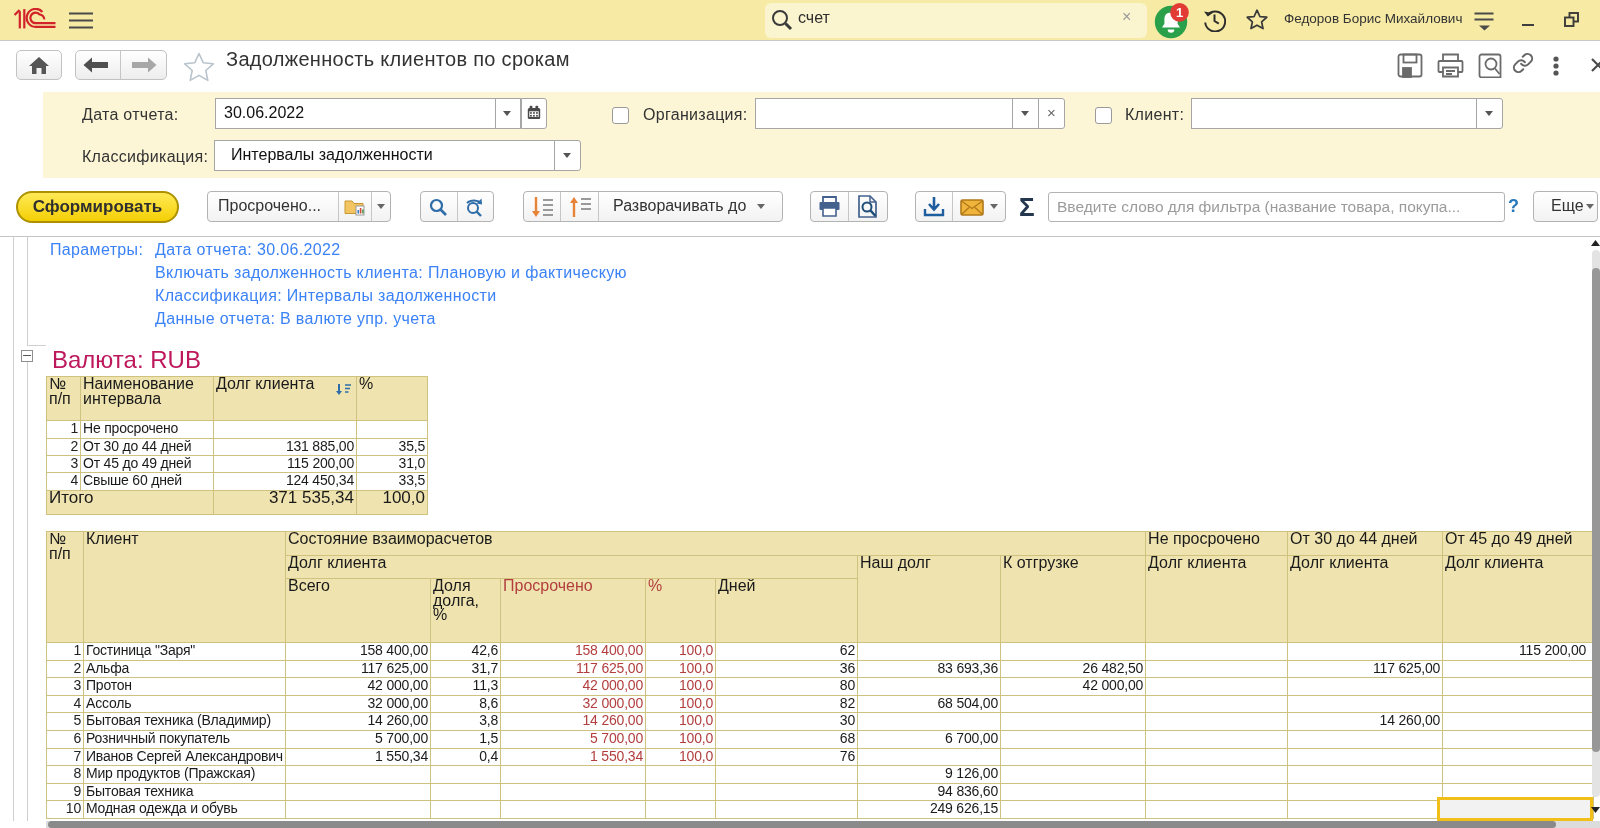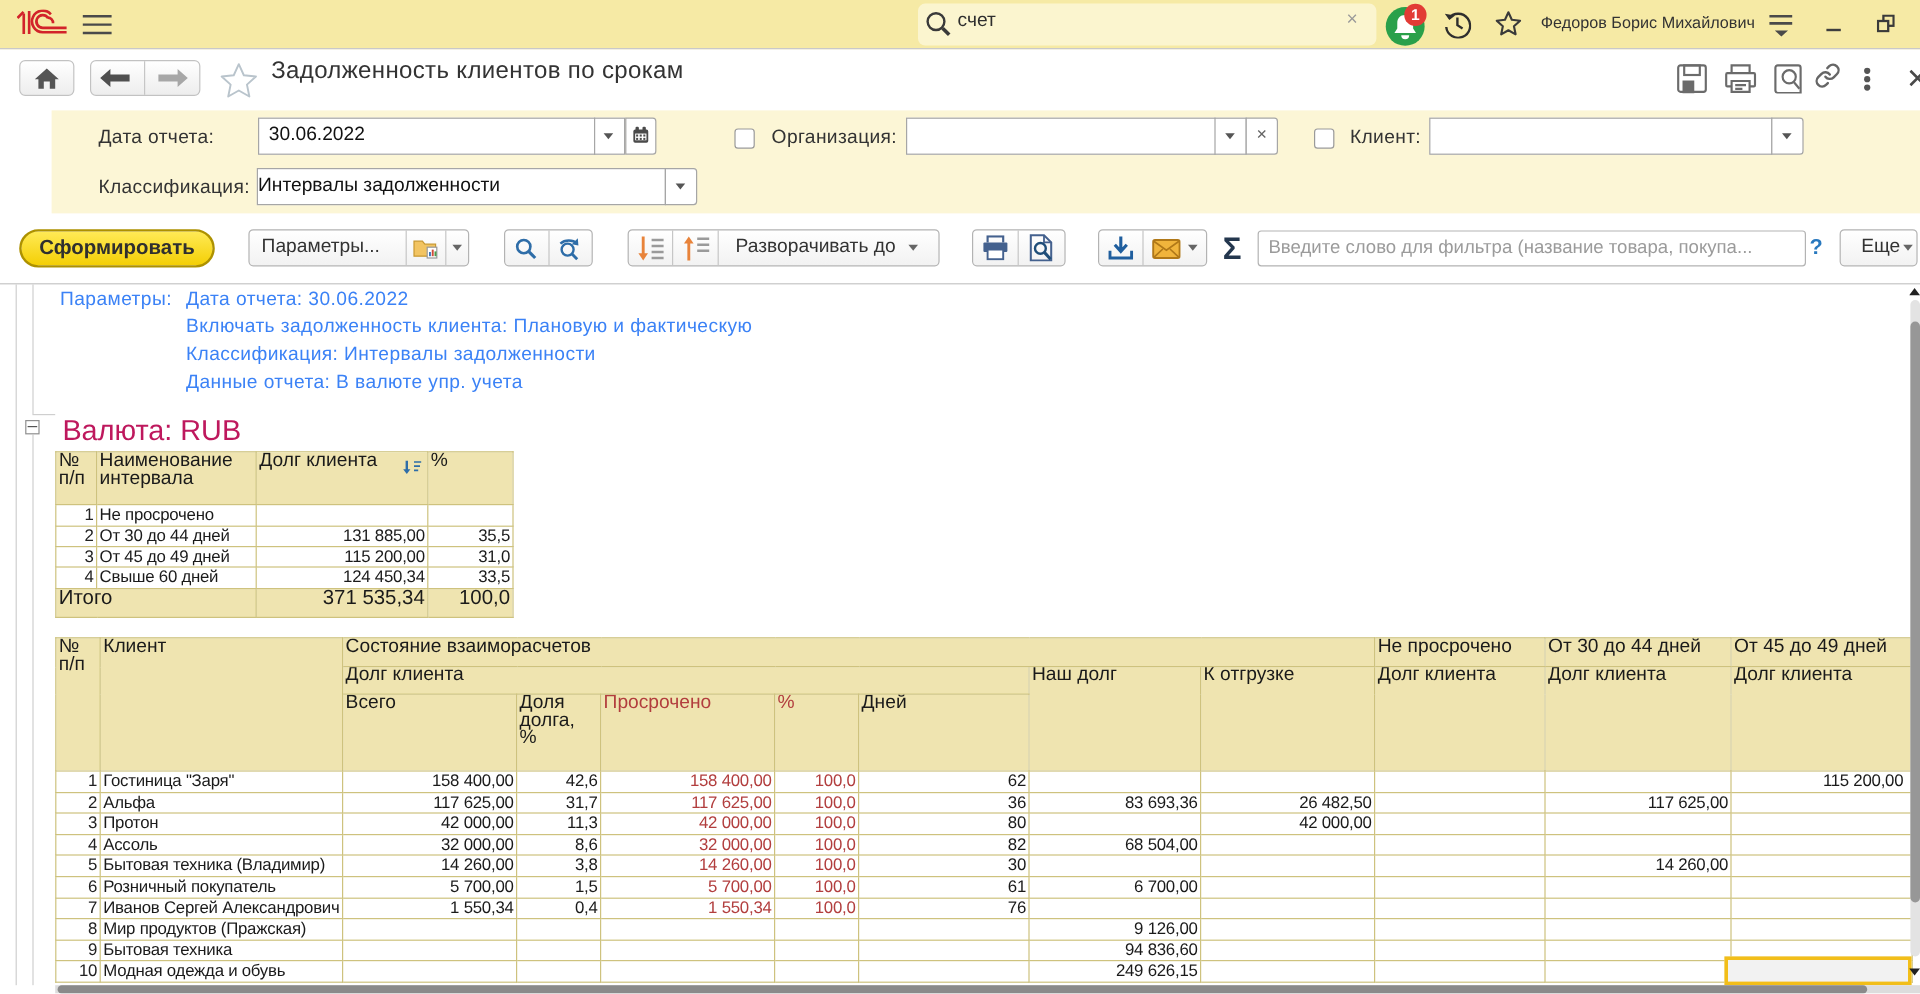--- a/index.html
+++ b/index.html
@@ -181,32 +181,32 @@
   <div class="chk" style="left:1052px;top:15px"></div>
   <div class="flabel" style="left:1082px;top:14px">Клиент:</div>
   <div class="finput" style="left:1148px;top:6px;width:286px;height:31px"></div>
   <div class="fbtn" style="left:1433px;top:6px;width:27px;height:31px;border-radius:0 3px 3px 0"></div>
   <div class="darr" style="left:1442px;top:19px"></div>
   <div class="fbtn" style="left:1560px;top:7px;width:37px;height:32px;border-radius:4px;border-color:#b3b3b3;background:linear-gradient(#fff,#f0f0f0)"></div>
   <svg class="abs" style="left:1572px;top:14px" width="19" height="16" viewBox="0 0 19 16">
       <path d="M1.2,1 H17.8 L11.3,7.6 V14.8 H7.7 V7.6 Z" fill="#CBD7E2" stroke="#8EA3B4" stroke-width="1.4" stroke-linejoin="round"></path>
     </svg>
   <div class="flabel" style="left:39px;top:56px">Классификация:</div>
-  <div class="finput" style="left:171px;top:48px;width:341px;height:31px;padding:5px 0">Интервалы задолженности</div>
+  <div class="finput" style="left:171px;top:48px;width:341px;height:31px;padding:5px 16px">Интервалы задолженности</div>
   <div class="fbtn" style="left:511px;top:48px;width:27px;height:31px;border-radius:0 3px 3px 0"></div>
   <div class="darr" style="left:520px;top:61px"></div>
 </div>
 
 
 <div id="toolbar" class="abs" style="left:0;top:178px;width:1600px;height:58px;background:#fff"></div>
 <div class="abs" style="left:16px;top:191px;width:163px;height:32px;background:linear-gradient(#FFEA56,#F4CF05);border:2px solid #AD9100;border-radius:16px;text-align:center;font-weight:bold;font-size:17px;color:#2f2f2f;line-height:28px">Сформировать</div>
 <div class="tbtn" style="left:207px;width:184px"></div>
 <div class="abs" style="left:338px;top:192px;width:1px;height:29px;background:#c6c6c6"></div>
 <div class="abs" style="left:371px;top:192px;width:1px;height:29px;background:#c6c6c6"></div>
-<div class="abs" style="left:218px;top:197px;font-size:16px;color:#333">Параметры...</div>
+<div class="abs" style="left:218px;top:197px;font-size:16px;color:#333">Просрочено...</div>
 <svg class="abs" style="left:344px;top:198px" width="22" height="18" viewBox="0 0 22 18">
     <path d="M1,3 h7 l2,2.5 h9 v10 h-18 z" fill="#F2C462" stroke="#C89830"></path>
     <rect x="12" y="8" width="8" height="9" fill="#fff" stroke="#999"></rect>
     <rect x="13.5" y="12" width="1.6" height="3.5" fill="#3a7abf"></rect>
     <rect x="15.8" y="10" width="1.6" height="5.5" fill="#d04a3a"></rect>
     <rect x="18.1" y="11.5" width="1.6" height="4" fill="#4a9a4a"></rect>
   </svg>
 <div class="darr" style="left:377px;top:204px;border-top-color:#666"></div>
 <div class="tbtn" style="left:420px;width:74px"></div>
 <div class="abs" style="left:457px;top:192px;width:1px;height:29px;background:#c6c6c6"></div>
@@ -454,21 +454,21 @@
           <td class="num">14 260,00</td>
           <td></td>
         </tr>
     <tr style="height:17.6px">
           <td class="rownum">6</td>
           <td>Розничный покупатель</td>
           <td class="num">5 700,00</td>
           <td class="num">1,5</td>
           <td class="num red">5 700,00</td>
           <td class="num red">100,0</td>
-          <td class="num">61</td>
+          <td class="num">68</td>
           <td class="num">6 700,00</td>
           <td></td>
           <td></td>
           <td></td>
           <td></td>
         </tr>
     <tr style="height:17.6px">
           <td class="rownum">7</td>
           <td>Иванов Сергей Александрович</td>
           <td class="num">1 550,34</td>

